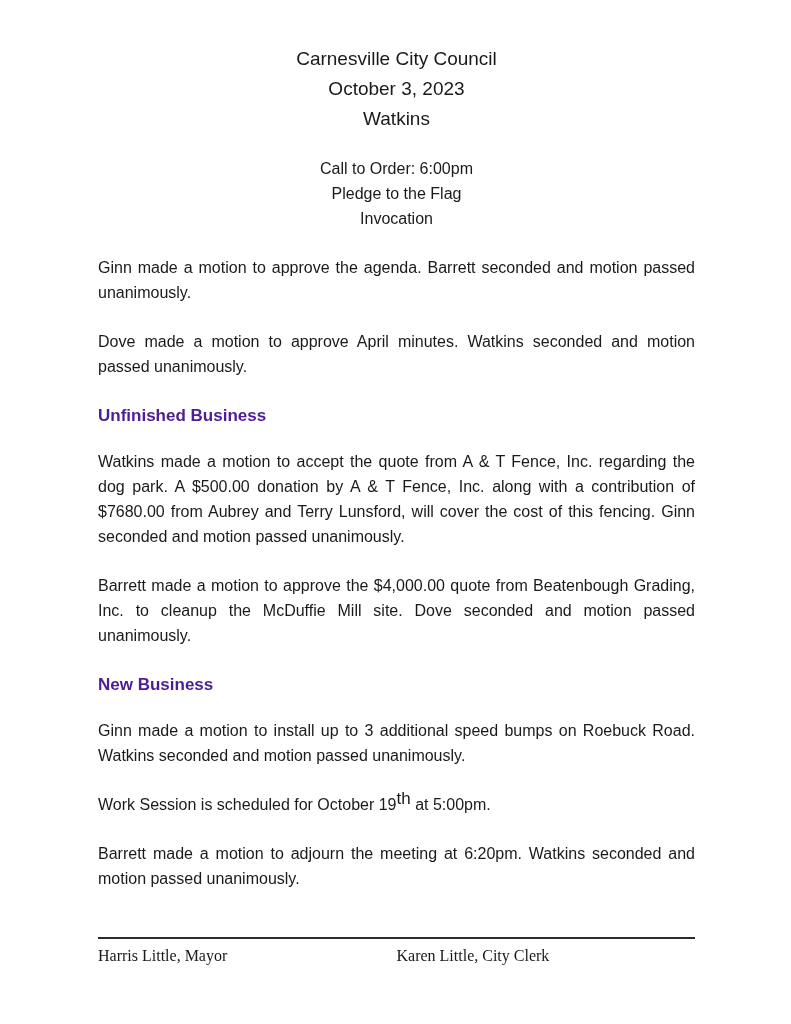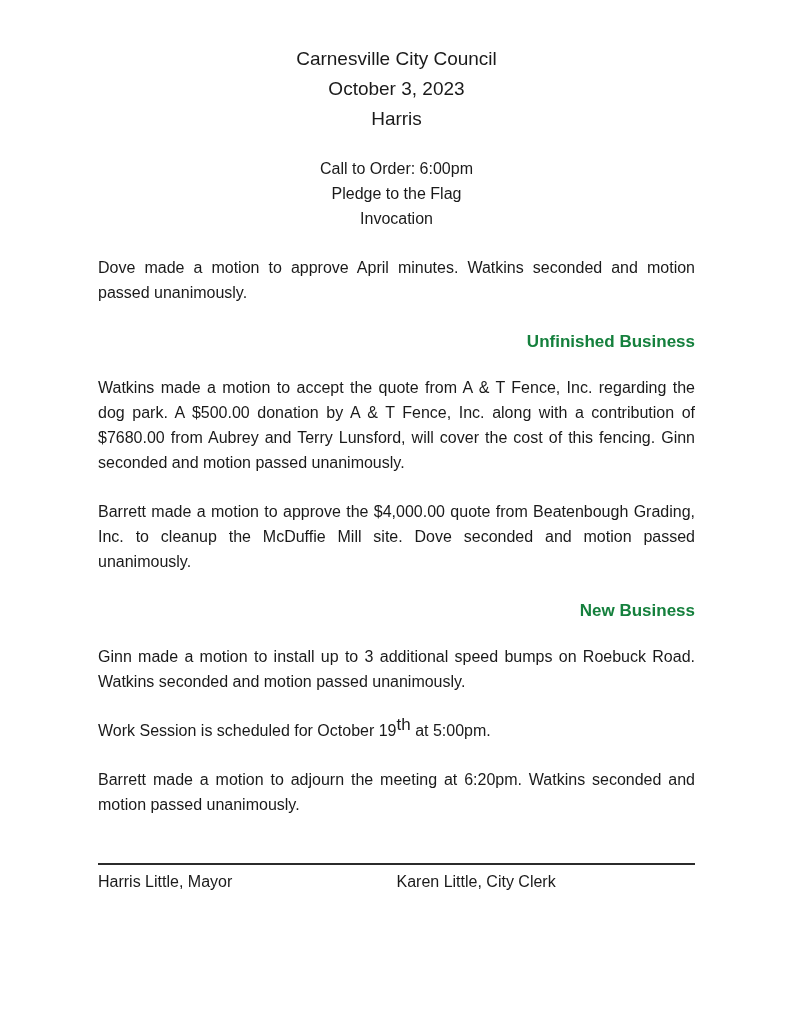--- a/index.html
+++ b/index.html
@@ -35,32 +35,32 @@
     font-size: 16px;
     line-height: 25px;
     margin: 0 0 24px 0;
     text-align: justify;
   }
   h2.section-heading {
     font-size: 17px;
     line-height: 25px;
     font-weight: bold;
     margin: 0 0 21px 0;
-    color: #15803d;
-    text-align: right;
+    color: #4c1d95;
   }
   sup.ordinal {
     font-size: 17px;
     line-height: 0;
     vertical-align: super;
   }
   .signature-row {
     display: flex;
     justify-content: space-between;
     margin-top: 46px;
+    font-family: Liberation Serif, serif;
   }
   .signature-col {
     width: 322px;
   }
   .signature-line {
     border-top: 2px solid #2b2b2b;
     height: 0;
   }
   .signature-label {
     font-size: 16px;
@@ -69,30 +69,31 @@
   }
 </style>
 </head>
 <body>
 
 <div class="page">
 
   <div class="title-block">
     <div>Carnesville City Council</div>
     <div>October 3, 2023</div>
-    <div>Harris</div>
+    <div>Watkins</div>
   </div>
 
   <div class="opening-block">
     <div>Call to Order: 6:00pm</div>
     <div>Pledge to the Flag</div>
     <div>Invocation</div>
   </div>
 
 
+  <p class="body-para">Ginn made a motion to approve the agenda.  Barrett seconded and motion passed unanimously.</p>
 
   <p class="body-para">Dove made a motion to approve April minutes. Watkins seconded and motion passed unanimously.</p>
 
   <h2 class="section-heading">Unfinished Business</h2>
 
   <p class="body-para">Watkins made a motion to accept the quote from A &amp; T Fence, Inc. regarding the dog park.   A $500.00 donation by A &amp; T Fence, Inc. along with a contribution of $7680.00 from Aubrey and Terry Lunsford, will cover the cost of this fencing.  Ginn seconded and motion passed unanimously.</p>
 
   <p class="body-para">Barrett made a motion to approve the $4,000.00 quote from Beatenbough Grading, Inc. to cleanup the McDuffie Mill site.  Dove seconded and motion passed unanimously.</p>
 
   <h2 class="section-heading">New Business</h2>

